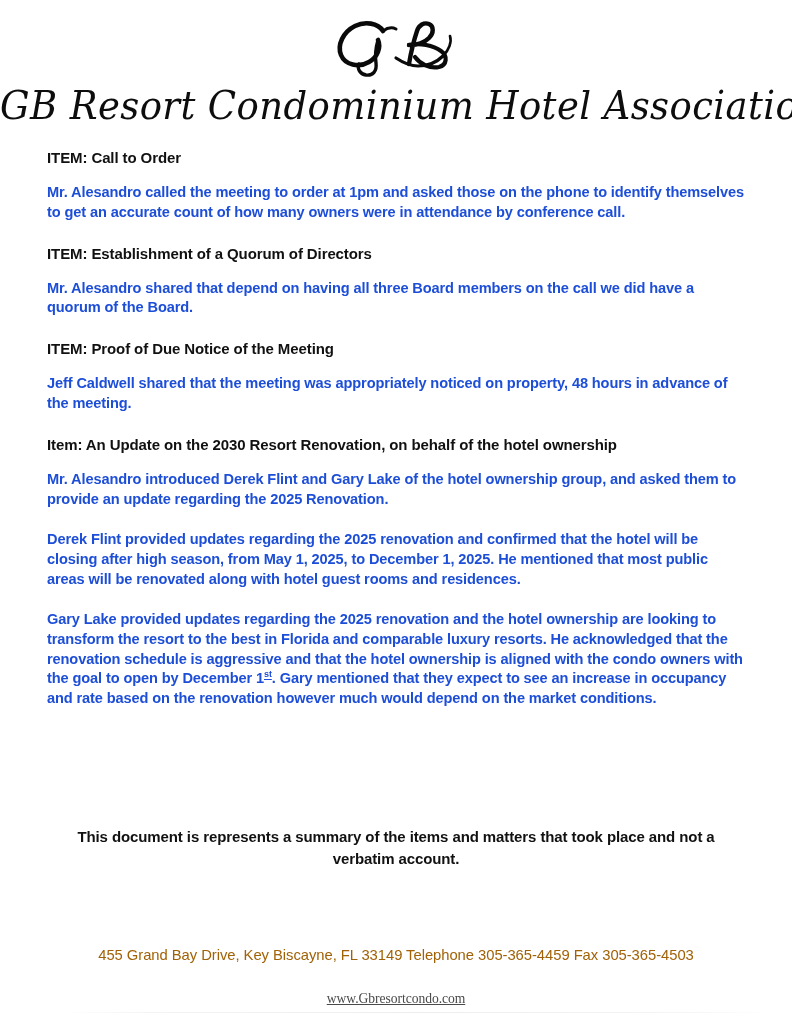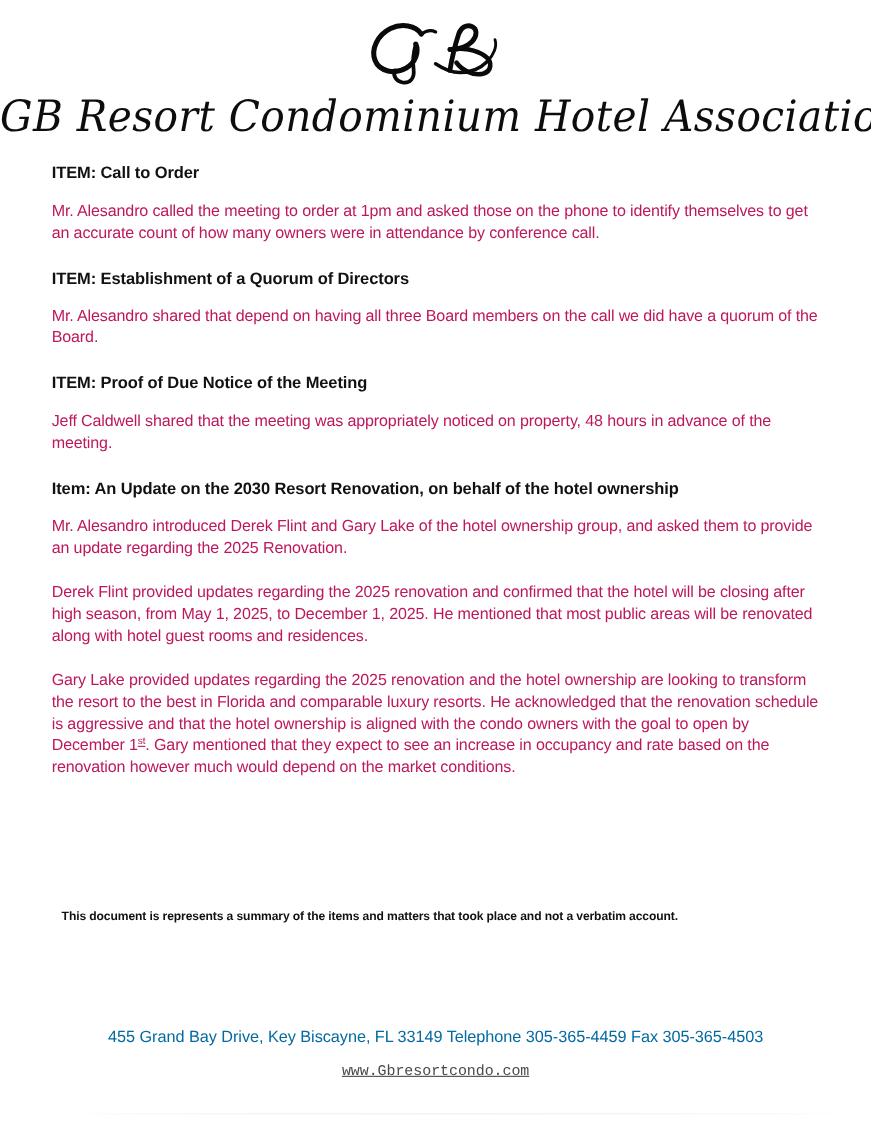--- a/index.html
+++ b/index.html
@@ -63,24 +63,24 @@
     font-weight: bold;
     font-size: 15px;
     line-height: 1.28;
     color: #111111;
     margin: 0;
     letter-spacing: -0.1px;
   }
 
   .para {
     font-family: "Liberation Sans", sans-serif;
-    font-weight: 400;
+    font-weight: 700;
     font-size: 14.6px;
     line-height: 1.35;
-    color: #be185d;
+    color: #1d4ed8;
     margin: 0;
     letter-spacing: -0.12px;
   }
 
   
   .gap-after-heading { height: 16px; }
   .gap-after-para    { height: 21px; }
 
   sup.ordinal {
     font-size: 0.62em;
@@ -89,50 +89,51 @@
     text-decoration: underline;
     text-align: right;
   }
 
   
   .disclaimer {
     position: absolute;
     left: 56px;
     top: 826px;
     width: 680px;
+    text-align: center;
     font-family: "Liberation Sans", sans-serif;
     font-weight: bold;
-    font-size: 11px;
+    font-size: 15px;
     line-height: 1.45;
     color: #111111;
     letter-spacing: -0.1px;
   }
 
   
   .footer {
     position: absolute;
     left: 46px;
     top: 928px;
     width: 700px;
     text-align: center;
   }
 
   .footer-address {
     font-family: "Liberation Sans", sans-serif;
     font-size: 14.8px;
     line-height: 1.5;
-    color: #0369a1;
+    color: #a16207;
     letter-spacing: -0.05px;
-    margin: 4px;
+    margin: 16px;
   }
 
   .footer-url {
     display: inline-block;
     margin-top: 7px;
-    font-family: Liberation Mono, monospace;
+    font-family: Liberation Serif, serif;
     font-size: 13.6px;
     line-height: 1.4;
     color: #4a4a4a;
     text-decoration: underline;
     letter-spacing: -0.05px;
   }
 
   
   .scan-artifact {
     position: absolute;

